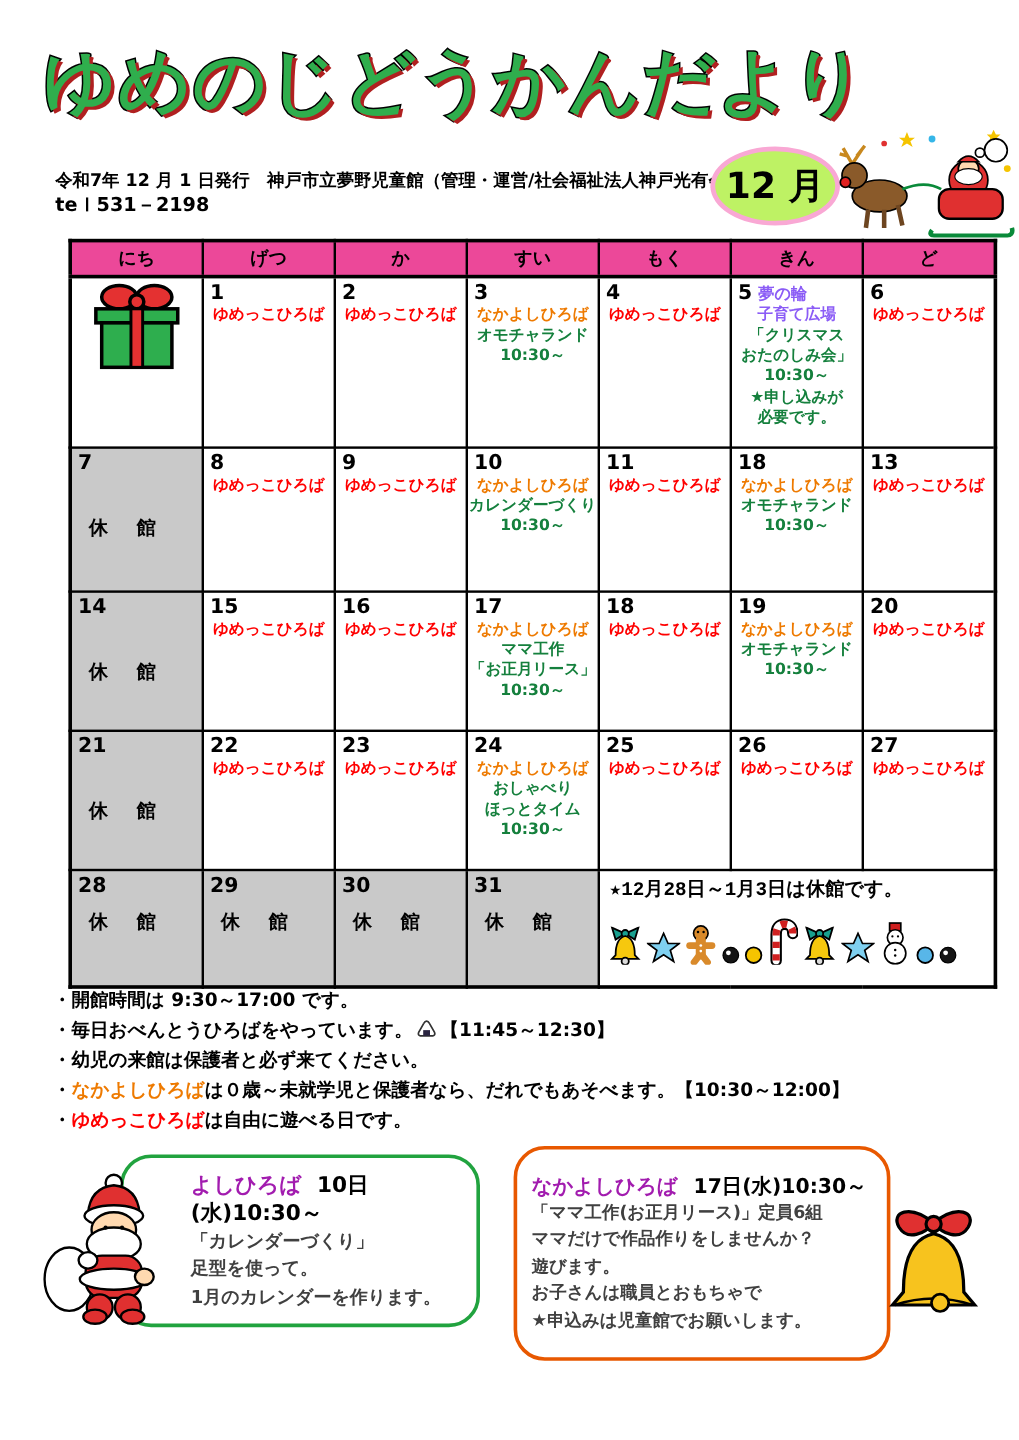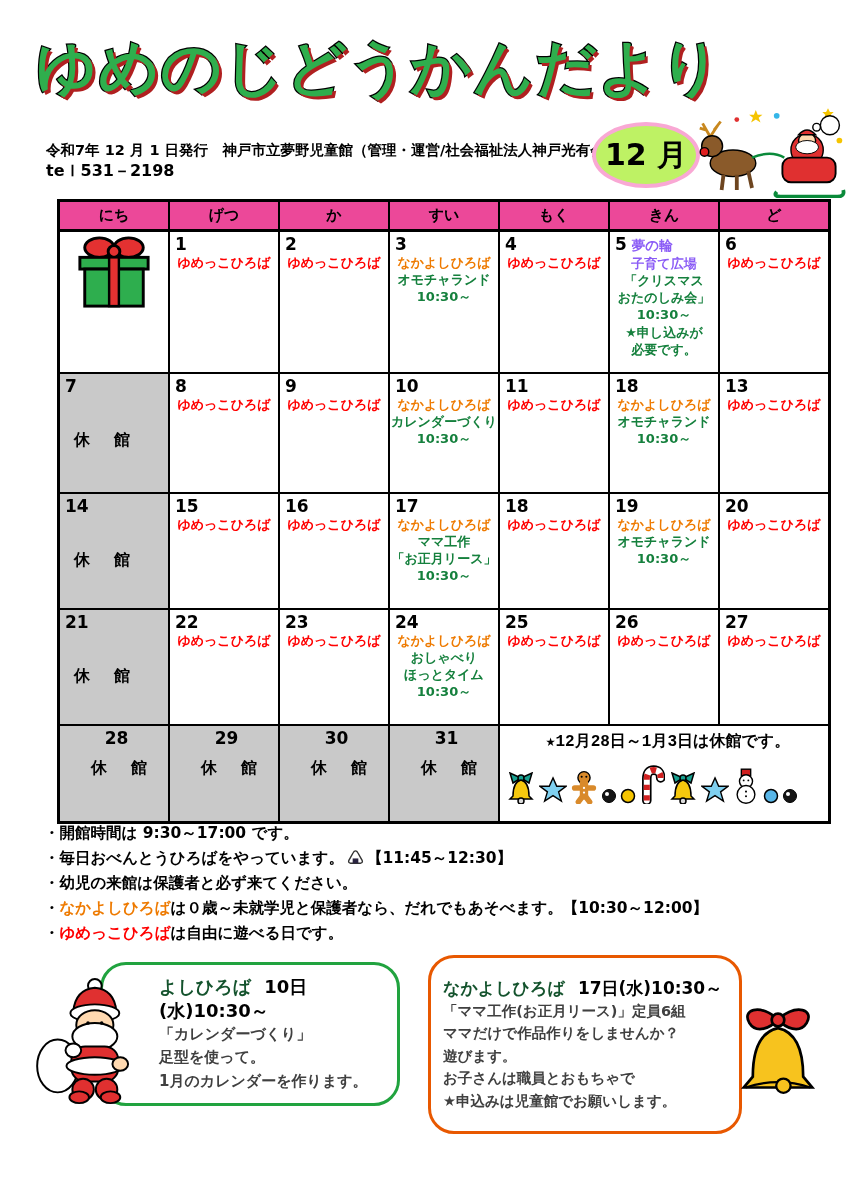--- a/index.html
+++ b/index.html
@@ -19,21 +19,21 @@
   .sleigh{position:absolute;left:695px;top:102px;}
 
   
   table.cal{position:absolute;left:57px;top:199px;border-collapse:collapse;table-layout:fixed;background:#fff;}
   table.cal,table.cal th,table.cal td{border:2px solid #000;}
   table.cal{border:3px solid #000;}
   table.cal th{width:106px;height:25px;font-size:15px;font-weight:800;text-align:center;
     border-bottom:3px solid #000;background:#ec4899;}
   table.cal td{width:106px;vertical-align:top;padding:0;}
   tr.r0 td{height:140px;} tr.r1 td{height:118px;} tr.r2 td{height:114px;}
-  tr.r3 td{height:114px;} tr.r4 td{height:95px;text-align:center;}
+  tr.r3 td{height:114px;} tr.r4 td{height:95px;}
   .day-num{display:inline-block;font-size:17px;font-weight:800;padding:2px 0 0 5px;color:#000;}
   .day-note{display:inline-block;font-size:13.5px;font-weight:800;margin-left:5px;}
   .cell-lines div{font-size:13px;font-weight:800;text-align:center;line-height:1.32;}
   .c-red{color:#ff0000;} .c-orange{color:#ee7a00;} .c-darkred{color:#8b5cf6;} .c-black{color:#15803d;}
   td.closed{background:#c9c9c9;}
   .closed-label{font-size:16px;font-weight:800;color:#000;margin:34px 0 0 14px;letter-spacing:4px;}
   tr.r4 .closed-label{margin-top:10px;}
   td.gift-cell{text-align:center;vertical-align:middle;}
   td.notice-cell{vertical-align:top;background:#fff;}
   .notice-text{font-size:16px;font-weight:800;color:#000;margin:5px 0 0 8px;font-family:Liberation Mono, monospace;}
@@ -43,21 +43,21 @@
   .notes{position:absolute;left:44px;top:824px;width:772px;}
   .note-line{font-size:15.5px;font-weight:600;color:#000;line-height:1.2;margin-bottom:6.5px;white-space:nowrap;}
   .note-line .seg-orange{color:#ee7a00;} .note-line .seg-red{color:#ff0000;}
   .note-line svg{vertical-align:-3px;margin:0 3px;}
 
   
   .box-left{position:absolute;left:100px;top:962px;width:300px;min-height:128px;
     border:3.5px solid #21a33f;border-radius:26px;background:#fff;padding:10px 10px 10px 56px;box-sizing:border-box;}
   .box-right{position:absolute;left:428px;top:955px;width:314px;min-height:178px;
     border:3.5px solid #e85800;border-radius:26px;background:#fff;padding:19px 12px;box-sizing:border-box;}
-  .box-title{font-size:18px;font-weight:800;color:#14532d;}
+  .box-title{font-size:18px;font-weight:800;color:#a21caf;}
   .box-datetime{font-size:18px;font-weight:800;color:#000;margin-left:8px;}
   .box-lines div{font-size:15px;font-weight:600;color:#404040;line-height:1.55;}
   .box-right .box-title{font-size:17px;} .box-right .box-datetime{font-size:17px;}
   .box-right .box-lines div{font-size:14.5px;line-height:1.55;}
   .santa-standing{position:absolute;left:34px;top:976px;z-index:2;}
   .big-bell{position:absolute;left:733px;top:1000px;z-index:2;}
 </style>
 </head>
 <body>
 

